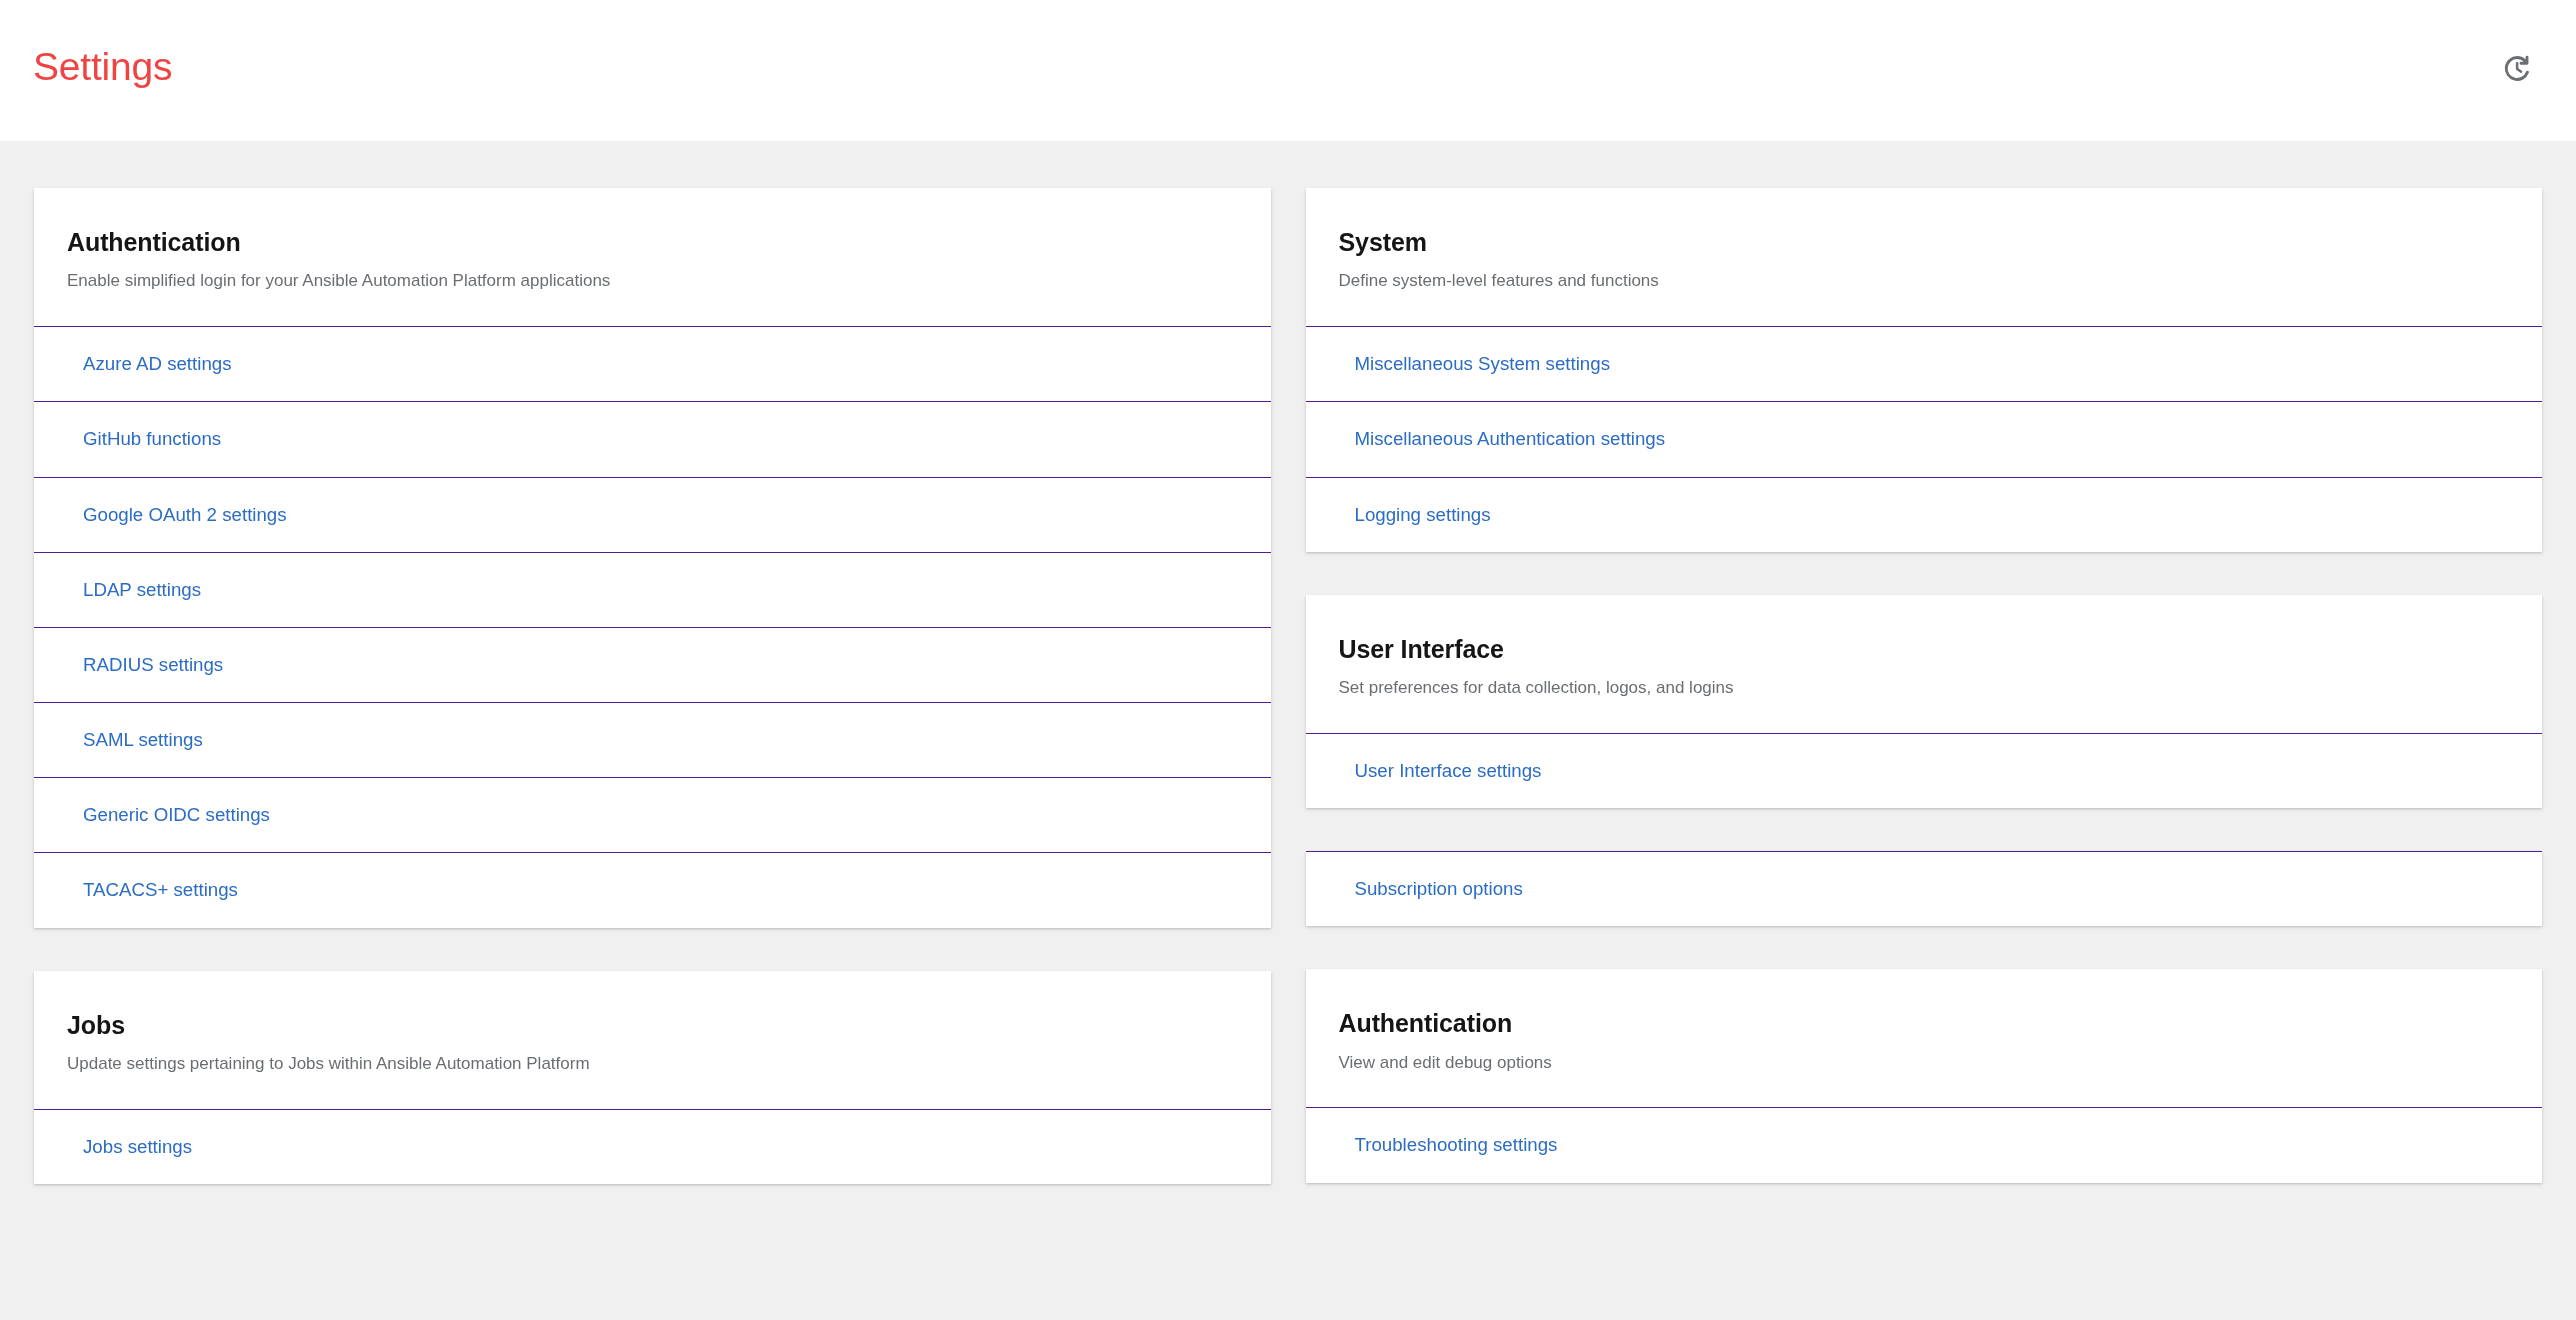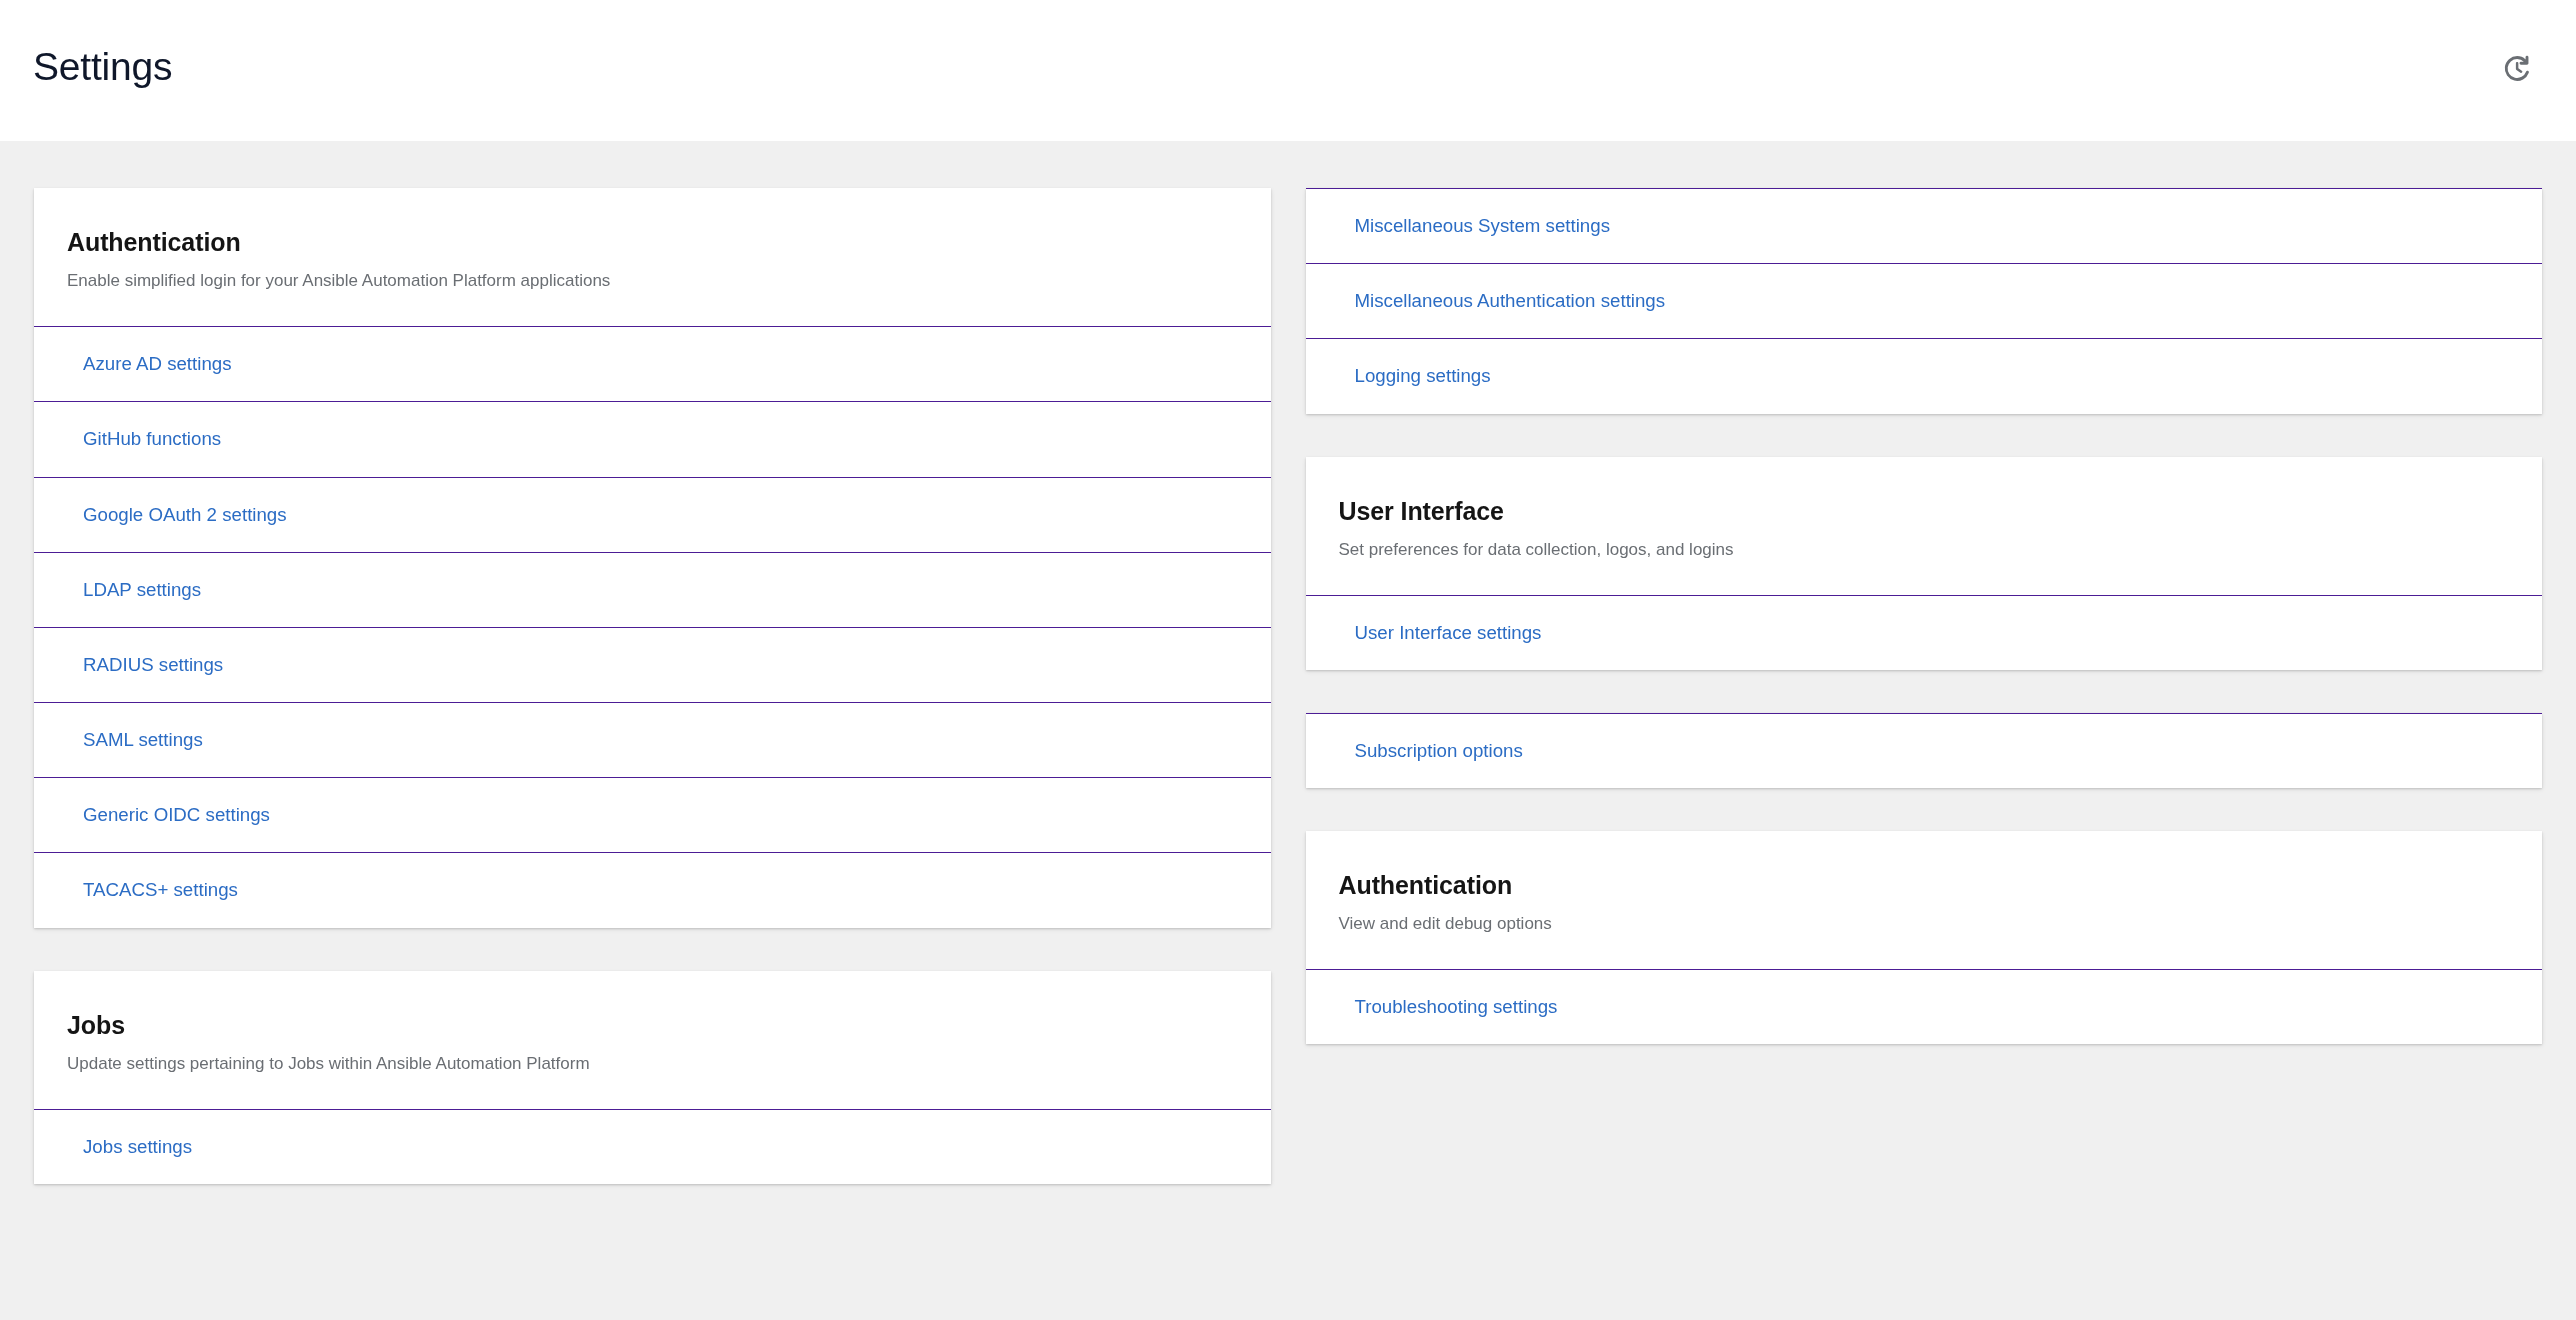--- a/index.html
+++ b/index.html
@@ -23,21 +23,21 @@
     display: flex;
     align-items: center;
     justify-content: space-between;
     padding: 0 34px 0 33px;
     position: relative;
   }
   .page-title {
     font-size: 39px;
     line-height: 1.1;
     font-weight: 400;
-    color: #0f172a;
+    color: #ef4444;
     letter-spacing: -0.2px;
     margin: 0;
     padding-bottom: 5.7px;
   }
   .header-actions {
     display: flex;
     align-items: center;
     gap: 17px;
     padding-bottom: 3.8px;
   }
@@ -179,20 +179,24 @@
           <a class="card-link" href="#">Jobs settings</a>
         </li>
       </ul>
     </section>
 
   </div>
 
   <div class="column">
 
     <section class="card">
+      <div class="card-header">
+        <h2 class="card-title">System</h2>
+        <p class="card-desc">Define system-level features and functions</p>
+      </div>
       <ul class="card-list">
         <li class="card-list-item">
           <a class="card-link" href="#">Miscellaneous System settings</a>
         </li>
         <li class="card-list-item">
           <a class="card-link" href="#">Miscellaneous Authentication settings</a>
         </li>
         <li class="card-list-item">
           <a class="card-link" href="#">Logging settings</a>
         </li>

